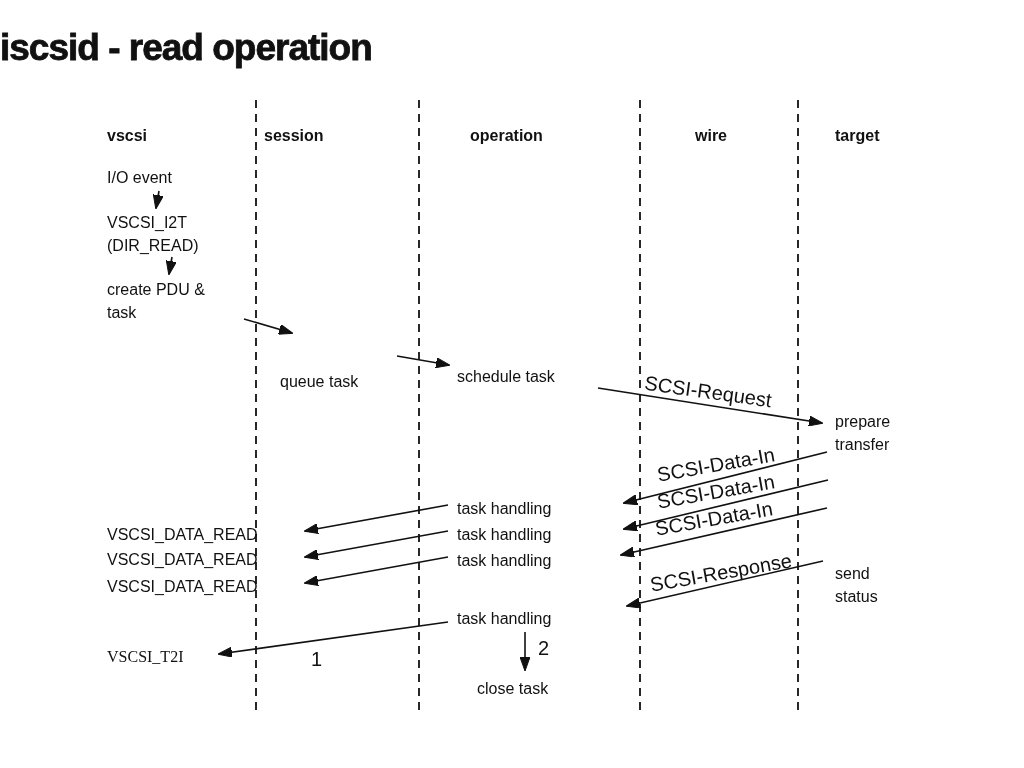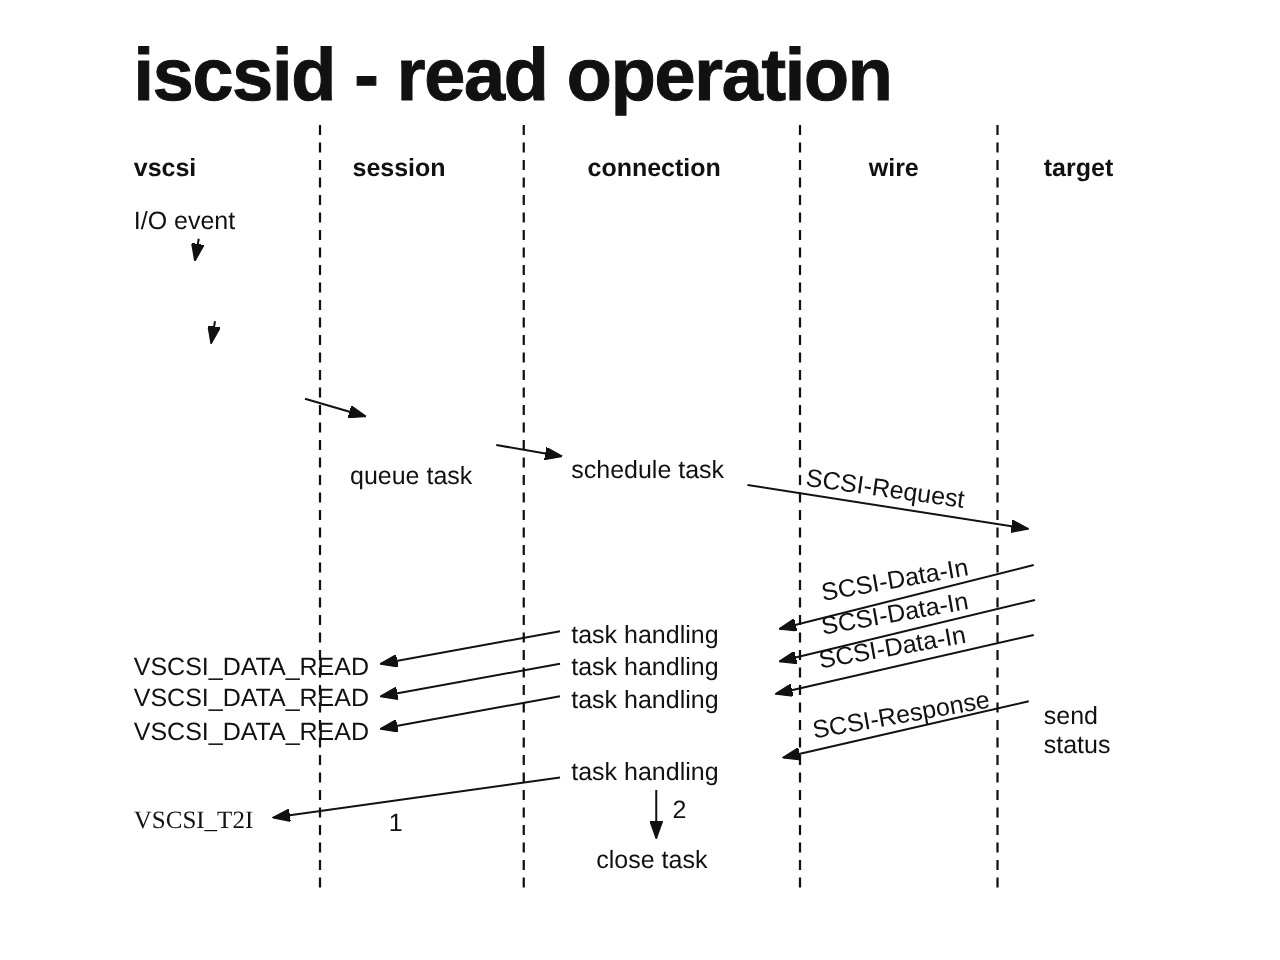--- a/index.html
+++ b/index.html
@@ -3,47 +3,47 @@
 <meta charset="utf-8">
 <style>
   html,body { margin:0; padding:0; background:#fff; }
   .slide {
     position:relative; width:1024px; height:768px;
     background:#ffffff; color:#111111; overflow:hidden;
     font-family:"Liberation Sans", sans-serif;
   }
   .title {
     position:absolute; top:28px; left:0; width:820px;
-    text-align:center; font-size:59px; font-weight:bold;
+    font-size:37px; font-weight:bold;
     letter-spacing:-1px; line-height:1.1;
     -webkit-text-stroke:0.8px #111111;
   }
   .lbl {
-    position:absolute; font-size:20px; line-height:23px;
+    position:absolute; font-size:16px; line-height:23px;
     white-space:pre-line;
   }
   .hdr { font-weight:bold; }
   .rot {
     position:absolute; font-size:20px; white-space:nowrap;
     transform:translate(-50%,-50%) rotate(var(--a));
   }
   .num { font-size:20px; }
   svg.overlay { position:absolute; left:0; top:0; pointer-events:none; }
   svg.overlay line, svg.overlay path { stroke:#111111; }
 </style>
 </head>
 <body>
 
 <div class="slide">
 
   <div class="title">iscsid - read operation</div>
 
   <div class="lbl hdr" style="left:107px; top:124px;">vscsi</div>
-  <div class="lbl hdr" style="left:282px; top:124px;text-align:center;">session</div>
-  <div class="lbl hdr" style="left:470px; top:124px;">connection</div>
+  <div class="lbl hdr" style="left:264px; top:124px;text-align:center;">session</div>
+  <div class="lbl hdr" style="left:470px; top:124px;">operation</div>
   <div class="lbl hdr" style="left:695px; top:124px;text-align:right;">wire</div>
   <div class="lbl hdr" style="left:835px; top:124px;text-align:right;">target</div>
 
   <svg class="overlay" width="1024" height="768" viewBox="0 0 1024 768">
     <defs>
       <marker id="ah" markerUnits="userSpaceOnUse" markerWidth="14" markerHeight="10" refX="13" refY="5" orient="auto">
         <path d="M0,0 L14,5 L0,10 Z" fill="#111111" stroke="none"></path>
       </marker>
     </defs>
 
@@ -68,30 +68,36 @@
     <line x1="448" y1="531" x2="305" y2="557" stroke-width="1.6" marker-end="url(#ah)"></line>
     <line x1="448" y1="557" x2="305" y2="583" stroke-width="1.6" marker-end="url(#ah)"></line>
 
     <line x1="823" y1="561" x2="627" y2="606" stroke-width="1.6" marker-end="url(#ah)"></line>
 
     <line x1="448" y1="622" x2="219" y2="654" stroke-width="1.6" marker-end="url(#ah)"></line>
     <line x1="525" y1="632" x2="525" y2="670" stroke-width="1.6" marker-end="url(#ah)"></line>
   </svg>
 
   <div class="lbl" style="left:107px; top:166px;">I/O event</div>
+  <div class="lbl" style="left:107px; top:211px;">VSCSI_I2T
+(DIR_READ)</div>
+  <div class="lbl" style="left:107px; top:278px;">create PDU &amp;
+task</div>
 
   <div class="lbl" style="left:280px; top:338px;margin-top:32px;">queue task</div>
   <div class="lbl" style="left:457px; top:365px;">schedule task</div>
 
   <div class="rot" style="--a:8deg;  left:708px; top:392px;">SCSI-Request</div>
   <div class="rot" style="--a:-10deg; left:716px; top:465px;">SCSI-Data-In</div>
   <div class="rot" style="--a:-10deg; left:716px; top:492px;">SCSI-Data-In</div>
   <div class="rot" style="--a:-10deg; left:714px; top:519px;">SCSI-Data-In</div>
   <div class="rot" style="--a:-10deg; left:721px; top:573px;">SCSI-Response</div>
 
+  <div class="lbl" style="left:835px; top:410px;">prepare
+transfer</div>
   <div class="lbl" style="left:835px; top:562px;">send
 status</div>
 
   <div class="lbl" style="left:457px; top:497px;">task handling</div>
   <div class="lbl" style="left:457px; top:523px;">task handling</div>
   <div class="lbl" style="left:457px; top:549px;">task handling</div>
   <div class="lbl" style="left:457px; top:607px;">task handling</div>
 
   <div class="lbl" style="left:107px; top:523px;">VSCSI_DATA_READ</div>
   <div class="lbl" style="left:107px; top:548px;">VSCSI_DATA_READ</div>

